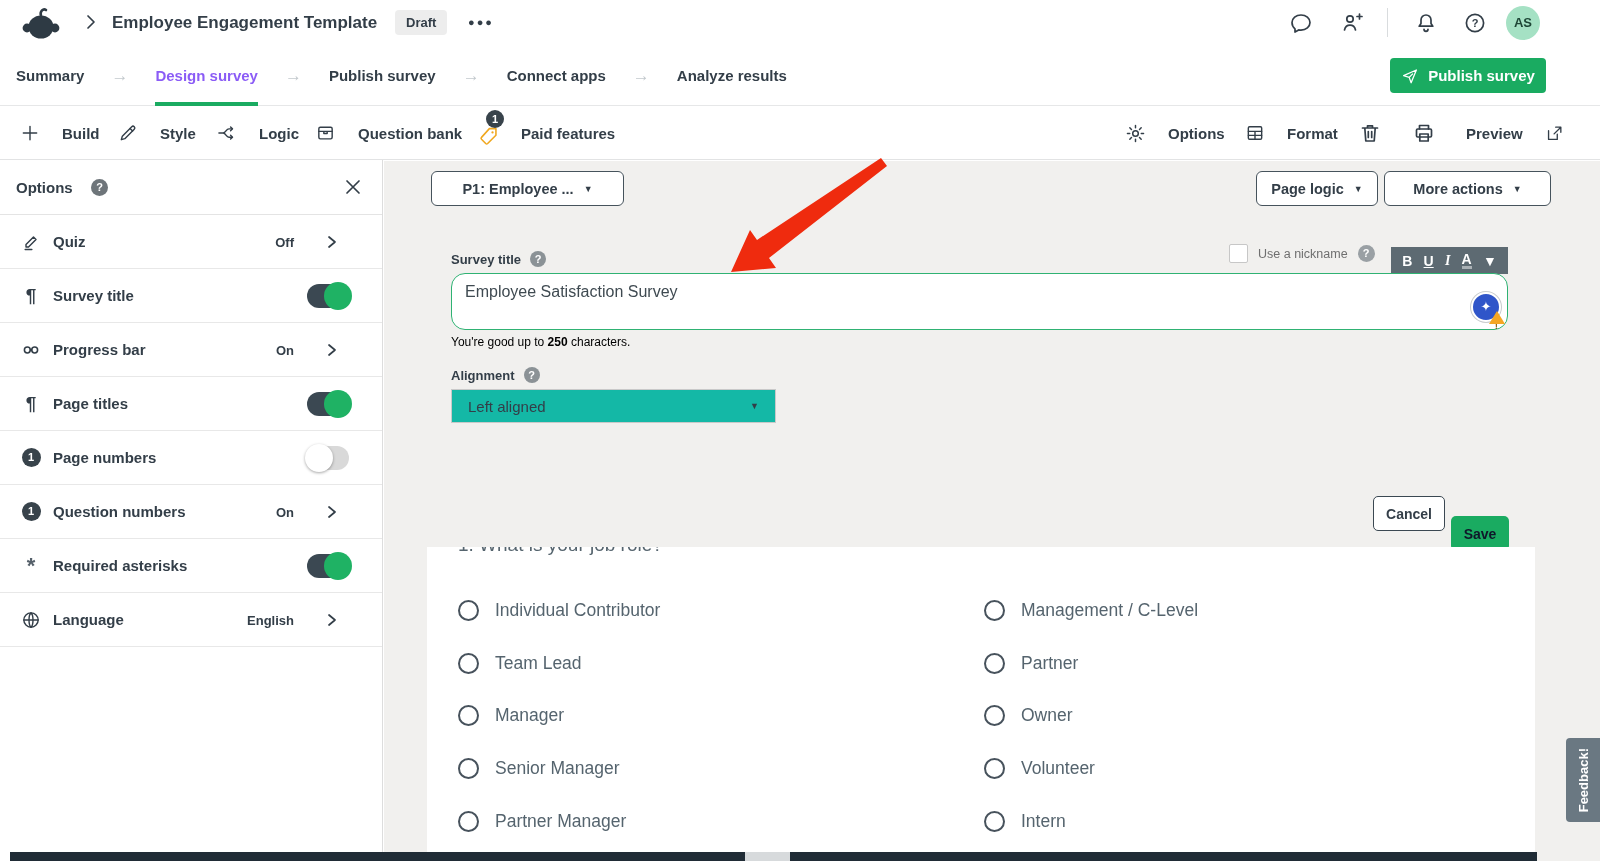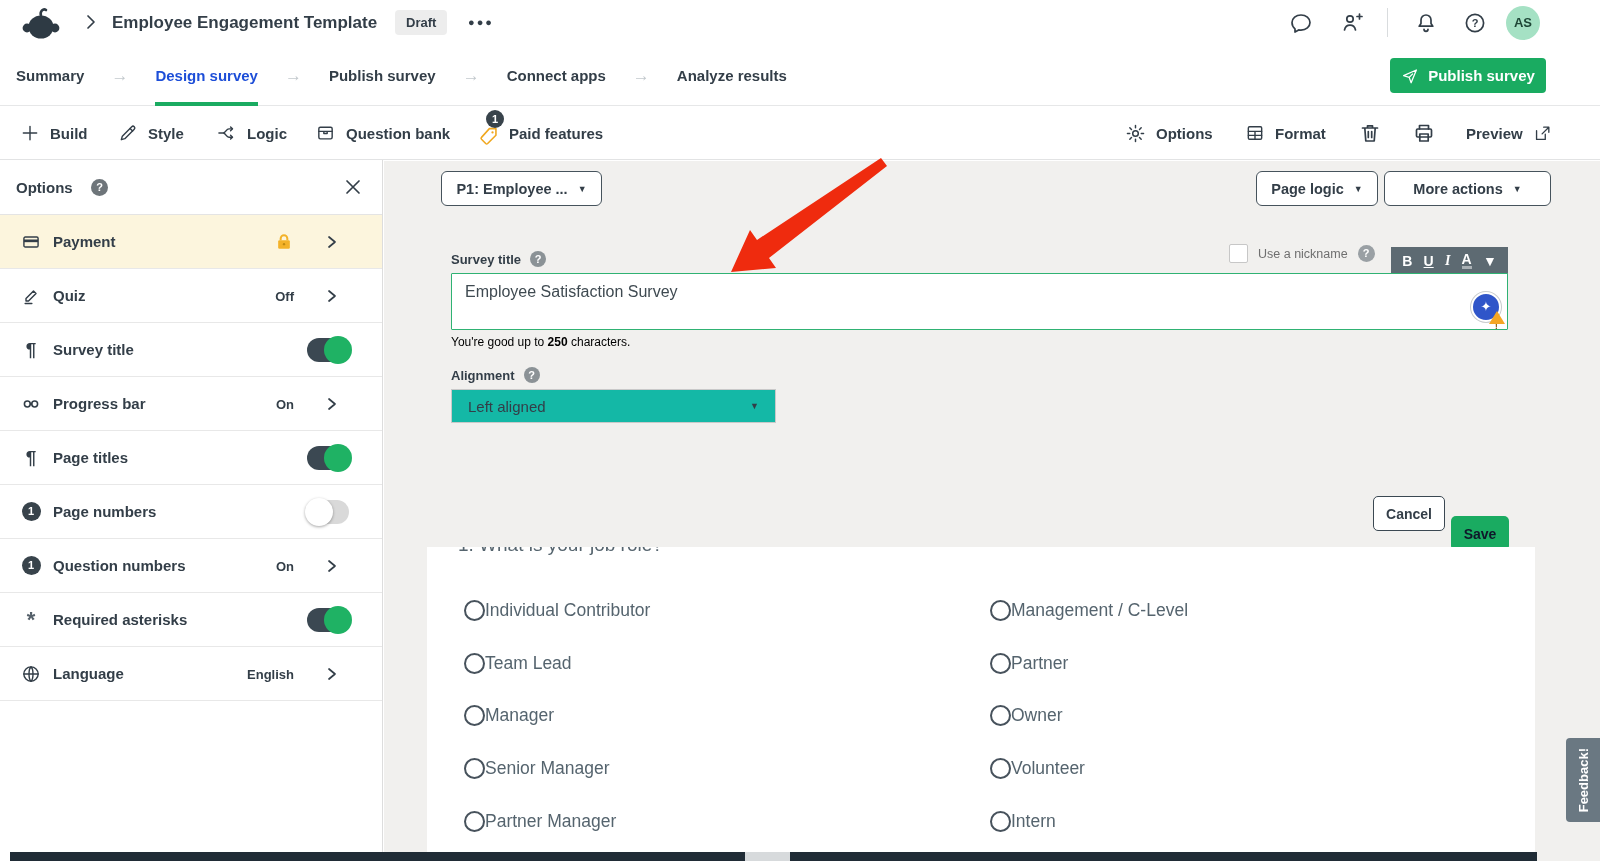--- a/index.html
+++ b/index.html
@@ -19,27 +19,27 @@
   .draft-badge { position:absolute; left:395px; top:10px; height:25px; line-height:25px; padding:0 11px; background:#ededed; border-radius:4px; font-size:13px; font-weight:600; }
   .ellipsis-btn { position:absolute; left:466px; top:9px; width:30px; height:26px; line-height:26px; text-align:center; font-size:11px; letter-spacing:2px; font-weight:bold; color:#333e48; cursor:pointer; }
   .hdr-icon { position:absolute; top:11px; width:24px; height:24px; cursor:pointer; }
   .hdr-divider { position:absolute; left:1387px; top:8px; width:1px; height:29px; background:#d9dcde; }
   .avatar { position:absolute; left:1506px; top:6px; width:34px; height:34px; border-radius:50%; background:#a5e1c4; color:#1e4636; font-size:13px; font-weight:bold; text-align:center; line-height:34px; cursor:pointer; }
 
   
   .navrow { position:absolute; left:0; top:45px; width:1600px; height:61px; background:#fff; border-bottom:1px solid #e6e7e8; }
   .steps { position:absolute; left:16px; top:0; height:61px; display:flex; align-items:stretch; gap:27px; }
   .step { display:flex; align-items:center; font-size:15px; font-weight:bold; cursor:pointer; position:relative; }
-  .step.active { color:#1d4ed8; border-bottom:4px solid #1aab61; padding-top:4px; }
+  .step.active { color:#8b5cf6; border-bottom:4px solid #1aab61; padding-top:4px; }
   .step-arrow { display:flex; align-items:center; color:#c3c9cd; font-size:17px; }
   .publish-btn { position:absolute; left:1390px; top:13px; width:156px; height:35px; background:#1aab61; border-radius:4px; color:#fff; font-size:15px; font-weight:bold; display:flex; align-items:center; justify-content:center; gap:9px; cursor:pointer; }
 
   
   .toolbar { position:absolute; left:0; top:106px; width:1600px; height:54px; background:#fff; border-bottom:1px solid #e2e3e4; }
-  .tb-item { position:absolute; top:0; height:54px; display:flex; align-items:center; gap:10px; font-size:15px; font-weight:bold; cursor:pointer; }
+  .tb-item { position:absolute; top:0; height:54px; display:flex; align-items:center; gap:22px; font-size:15px; font-weight:bold; cursor:pointer; }
   .paid-badge { position:absolute; left:486px; top:4px; width:18px; height:18px; border-radius:50%; background:#38434b; color:#fff; font-size:11px; font-weight:bold; text-align:center; line-height:18px; }
   .tb-iconbtn { position:absolute; top:15px; width:24px; height:24px; cursor:pointer; }
 
   
   .sidebar { position:absolute; left:0; top:160px; width:383px; height:701px; background:#fff; border-right:1px solid #ddd; }
   .sb-head { position:relative; height:55px; border-bottom:1px solid #e4e4e4; }
   .sb-title { position:absolute; left:16px; top:0; height:55px; line-height:55px; font-size:15px; font-weight:bold; }
   .help-dot { display:inline-block; width:17px; height:17px; border-radius:50%; background:#6e757a; color:#fff; font-size:11px; font-weight:bold; text-align:center; line-height:17px; }
   .sb-help { position:absolute; left:91px; top:19px; }
   .sb-close { position:absolute; right:20px; top:18px; width:18px; height:18px; cursor:pointer; }
@@ -66,34 +66,34 @@
   .fieldlabel .help-dot { width:16px; height:16px; line-height:16px; background:#8b9296; }
   .nick { position:absolute; left:845px; top:83px; display:flex; align-items:center; gap:10px; }
   .nick-box { width:19px; height:19px; background:#fff; border:1px solid #c7c7c7; border-radius:2px; cursor:pointer; }
   .nick-label { font-size:12.5px; color:#6f6f6f; }
   .fmtbar { position:absolute; left:1007px; top:86px; width:117px; height:27px; background:#5d6a72; display:flex; align-items:center; justify-content:space-evenly; color:#fff; }
   .fmtbar span { font-size:14px; font-weight:bold; cursor:pointer; }
   .fmt-u { text-decoration:underline; }
   .fmt-i { font-style:italic; font-family:"Liberation Serif", serif; }
   .fmt-a { border-bottom:3px solid #aab1b5; line-height:13px; }
   .fmt-caret { font-size:8px; }
-  .title-input { position:absolute; left:67px; top:112px; width:1057px; height:57px; background:#fff; border:1.5px solid #2fb273; border-radius:1px; font-family:"Liberation Sans", sans-serif; font-size:16px; color:#3f4a51; padding:0 50px 20px 13px; outline:none; }
+  .title-input { position:absolute; left:67px; top:112px; width:1057px; height:57px; background:#fff; border:1.5px solid #2fb273; border-radius:14px; font-family:"Liberation Sans", sans-serif; font-size:16px; color:#3f4a51; padding:0 50px 20px 13px; outline:none; }
   .ai-btn { position:absolute; left:1087px; top:131px; width:30px; height:30px; border-radius:50%; background:#2f55c9; border:2px solid #fff; box-shadow:0 0 0 1px #c9ccce; color:#fff; font-size:13px; text-align:center; line-height:26px; cursor:pointer; }
   .ai-warn { position:absolute; width:0; height:0; right:-6px; bottom:-4px; border-left:8px solid transparent; border-right:8px solid transparent; border-bottom:13px solid #f5a623; }
   .ai-warn i { position:absolute; left:-2px; top:3px; font-style:normal; font-size:8px; font-weight:bold; color:#7a4e00; }
   .helper { position:absolute; left:67px; top:174px; font-size:12px; color:#000000; }
   .select { position:absolute; left:67px; top:228px; width:325px; height:34px; background:#14b8a6; border:1px solid #c9c9c9; display:flex; align-items:center; padding:0 16px; font-size:15px; cursor:pointer; }
   .select .caret { margin-left:auto; }
   .cancel-btn { position:absolute; left:989px; top:335px; width:72px; height:35px; background:#fff; border:1.5px solid #3b4852; border-radius:5px; font-size:14px; font-weight:bold; display:flex; align-items:center; justify-content:center; cursor:pointer; }
   .save-btn { position:absolute; left:1067px; top:335px; width:58px; height:35px; background:#1aab61; border-radius:5px; color:#0f172a; font-size:14px; font-weight:bold; display:flex; align-items:center; justify-content:center; cursor:pointer;margin-top:20px; }
 
   
   .qcard { position:absolute; left:43px; top:386px; width:1108px; height:314px; background:#fff; overflow:hidden; }
   .qtitle { margin:-13px 0 0 31px; font-size:19px; color:#55646e; }
-  .opt { position:absolute; display:flex; align-items:flex-start; cursor:pointer;margin-left:6px; }
+  .opt { position:absolute; display:flex; align-items:flex-start; gap:16px; cursor:pointer; }
   .radio { width:21px; height:21px; border:2px solid #47525c; border-radius:50%; background:#fff; flex:0 0 auto; }
   .opt-label { font-size:17.5px; color:#55646e; }
 
   
   .feedback-tab { position:absolute; left:1566px; top:738px; width:34px; height:84px; background:#6a7882; border-radius:4px 0 0 4px; color:#fff; font-size:13px; font-weight:bold; display:flex; align-items:center; justify-content:center; cursor:pointer; }
   .feedback-tab span { writing-mode:vertical-rl; transform:rotate(180deg); }
   .bottom-bar { position:absolute; top:852px; height:9px; background:#202c36; }
   .bottom-gap { position:absolute; top:852px; height:9px; background:#d7dadc; }
   .arrow-overlay { position:absolute; left:0; top:0; width:1600px; height:861px; pointer-events:none; z-index:50; }
 </style>
@@ -227,39 +227,20 @@
 
   <div class="sidebar">
     <div class="sb-head">
       <span class="sb-title">Options</span>
       <span class="help-dot sb-help">?</span>
       <svg class="sb-close" viewBox="0 0 18 18">
           <path class="ic" d="M3 3l12 12M15 3L3 15"></path>
         </svg>
     </div>
 
-    <div class="sb-row hl">
-      <span class="sb-ic">
-          <svg width="22" height="20" viewBox="0 0 24 24">
-            <rect class="ic" x="3.5" y="6" width="17" height="12" rx="1.6"></rect>
-            <rect x="3.5" y="9" width="17" height="3.2" fill="#333e48"></rect>
-          </svg>
-        </span>
-      <span class="sb-label">Payment</span>
-      <span class="sb-right">
-        <svg width="20" height="20" viewBox="0 0 24 24">
-            <path d="M8 10V7.8a4 4 0 0 1 8 0V10" stroke="#f3b229" stroke-width="2.4" fill="none"></path>
-            <rect x="5" y="10" width="14" height="10" rx="1.5" fill="#f3b229"></rect>
-            <circle cx="12" cy="14.6" r="1.4" fill="#c08a12"></circle>
-          </svg>
-        <svg width="12" height="14" viewBox="0 0 12 14">
-            <path class="ic" stroke-width="2" d="M3 2l6 5-6 5"></path>
-          </svg>
-      </span>
-    </div>
 
     <div class="sb-row">
       <span class="sb-ic">
           <svg width="20" height="20" viewBox="0 0 24 24">
             <path class="ic" d="M6 15l9-9 3 3-9 9H6v-3z"></path>
             <path class="ic" d="M5 21h8"></path>
           </svg>
         </span>
       <span class="sb-label">Quiz</span>
       <span class="sb-right">
@@ -346,21 +327,21 @@
         <span class="sb-val">English</span>
         <svg width="12" height="14" viewBox="0 0 12 14">
             <path class="ic" stroke-width="2" d="M3 2l6 5-6 5"></path>
           </svg>
       </span>
     </div>
   </div>
 
   <div class="main">
 
-    <div class="pill-btn" style="left:57px;top:10px;width:161px">
+    <div class="pill-btn" style="left:47px;top:10px;width:193px">
       <span>P1: Employee ...</span>
         <span class="caret">▼</span>
     </div>
     <div class="pill-btn" style="left:872px;top:10px;width:122px">
       <span>Page logic</span>
         <span class="caret">▼</span>
     </div>
     <div class="pill-btn" style="left:1000px;top:10px;width:167px">
       <span>More actions</span>
         <span class="caret">▼</span>

